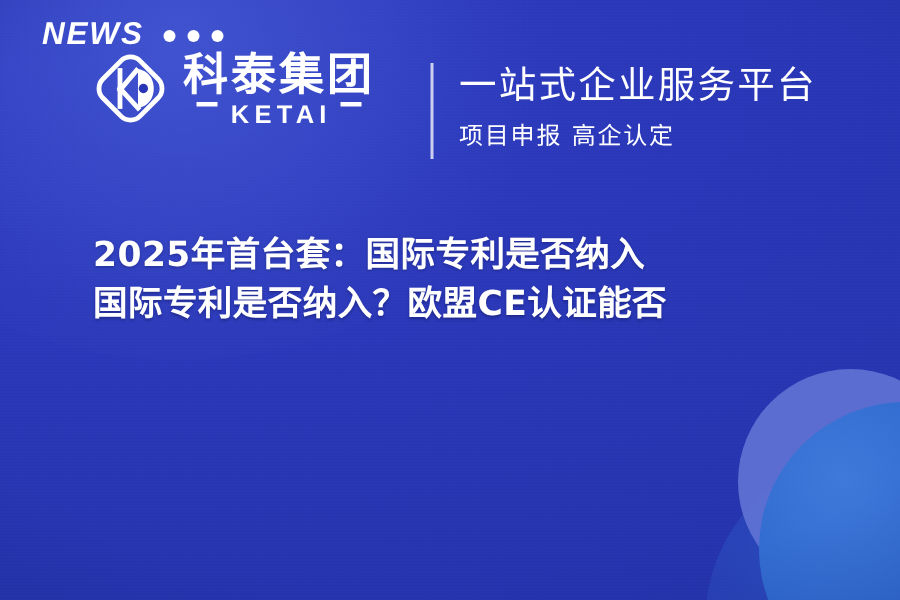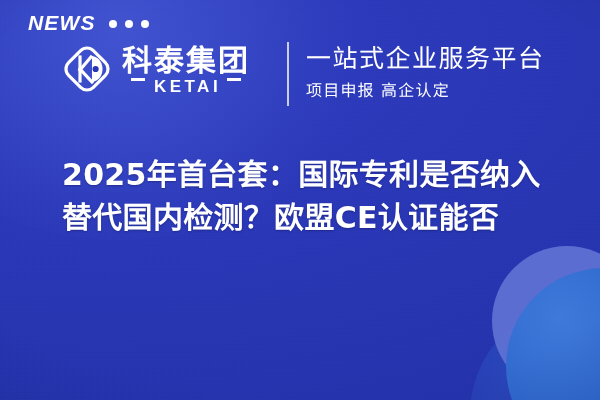--- a/index.html
+++ b/index.html
@@ -95,21 +95,21 @@
   }
   .news-dot {
     width: 8px; height: 8px;
     border-radius: 50%;
     background: #ffffff;
   }
 
   
   .logo-block {
     position: absolute;
-    left: 60px; top: 42px;
+    left: 60px; top: 32px;
     display: flex;
     align-items: center;
     z-index: 5;
   }
   .logo-mark {
     width: 54px; height: 54px;
     flex: 0 0 auto;
     margin-right: 8px;
   }
   .logo-text {
@@ -159,21 +159,21 @@
     position: absolute;
     left: 306px; top: 44px;
     z-index: 5;
   }
   .tagline-main {
     color: #ffffff;
     font-size: 25px;
     font-weight: 400;
     letter-spacing: 1.5px;
     line-height: 1.18;
-    font-family: Liberation Serif, serif;
+    font-family: Liberation Mono, monospace;
   }
   .tagline-sub {
     color: #ffffff;
     font-size: 16px;
     font-weight: 400;
     letter-spacing: 1.2px;
     line-height: 1.2;
     margin-top: 7px;
     font-family: "DejaVu Sans", "Liberation Sans", sans-serif;
   }
@@ -181,21 +181,21 @@
   
   .headline {
     position: absolute;
     left: 62px; top: 154px;
     width: 516px;
     z-index: 6;
   }
   .headline-line {
     display: block;
     color: #ffffff;
-    font-size: 30px;
+    font-size: 23px;
     font-weight: 700;
     line-height: 1.42;
     letter-spacing: .3px;
     white-space: nowrap;
     font-family: "DejaVu Sans", "Liberation Sans", sans-serif;
     text-shadow: 0 1px 2px rgba(8,12,60,.35);
   }
 </style>
 </head>
 <body>
@@ -246,16 +246,16 @@
 
   <div class="header-divider"></div>
 
   <div class="tagline">
     <div class="tagline-main">一站式企业服务平台</div>
     <div class="tagline-sub">项目申报 高企认定</div>
   </div>
 
   <div class="headline">
     <span class="headline-line">2025年首台套：国际专利是否纳入</span>
-    <span class="headline-line">替代国内检测？欧盟CE认证能否</span>
+    <span class="headline-line">国际专利是否纳入？欧盟CE认证能否</span>
   </div>
 
 </div>
 
 </body></html>

